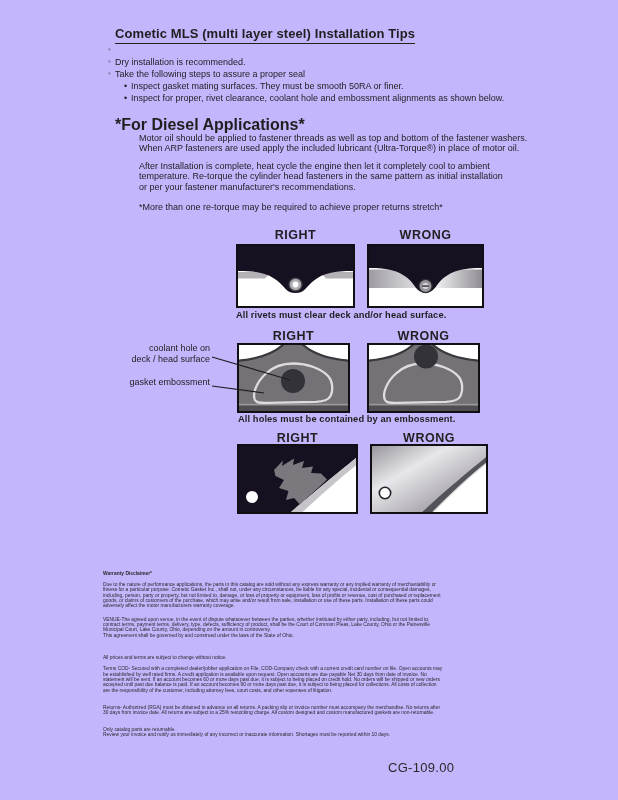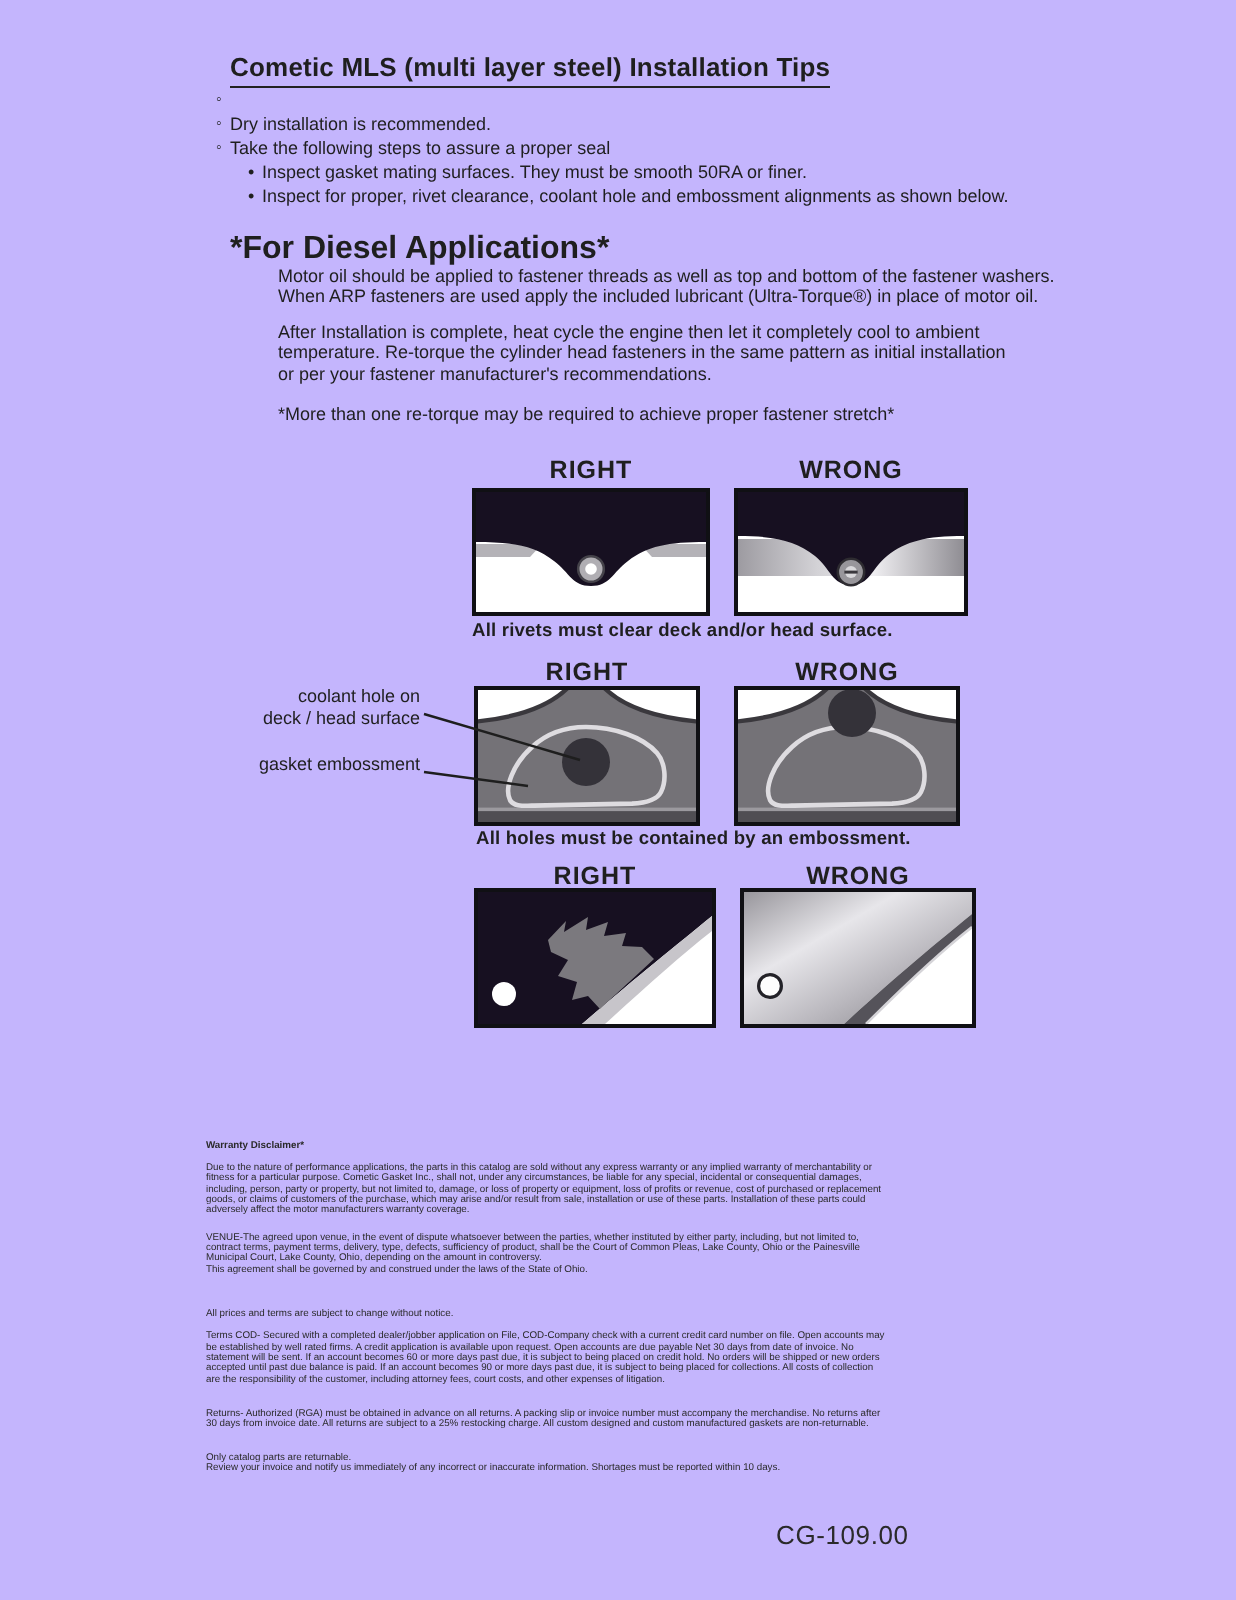--- a/index.html
+++ b/index.html
@@ -65,21 +65,21 @@
       <span>Inspect for proper, rivet clearance, coolant hole and embossment alignments as shown below.</span>
     </div>
   </div>
 
   <div class="abs diesel-heading">*For Diesel Applications*</div>
   <div class="abs body-para p1 preline">Motor oil should be applied to fastener threads as well as top and bottom of the fastener washers.
 When ARP fasteners are used apply the included lubricant (Ultra-Torque®) in place of motor oil.</div>
   <div class="abs body-para p2 preline">After Installation is complete, heat cycle the engine then let it completely cool to ambient
 temperature. Re-torque the cylinder head fasteners in the same pattern as initial installation
 or per your fastener manufacturer's recommendations.</div>
-  <div class="abs body-para note">*More than one re-torque may be required to achieve proper fastener stretch*</div>
+  <div class="abs body-para note">*More than one re-torque may be required to achieve proper returns stretch*</div>
 
   <div class="abs dg-header" style="left:236px;top:228px;width:119px;">RIGHT</div>
   <div class="abs dg-header" style="left:367px;top:228px;width:117px;">WRONG</div>
 
   <div class="abs panel" style="left:236px;top:244px;width:115px;height:60px;">
     <svg viewBox="0 0 115 60" preserveAspectRatio="none">
       <polygon points="0,26 33,26 27,32.5 0,32.5" fill="#b4b2b7"></polygon>
       <polygon points="115,26 82,26 88,32.5 115,32.5" fill="#b4b2b7"></polygon>
       <path d="M0,0 H115 V25 C96,25 85.5,27 76,34.5 C68,40.5 67,47 57.5,47 C48,47 47,40.5 39,34.5 C29.5,27 19,25 0,25 Z" fill="#171021"></path>
       <circle cx="57.5" cy="38.5" r="6.4" stroke="#45434a" stroke-width="1.3" fill="#b0aeb3"></circle>

